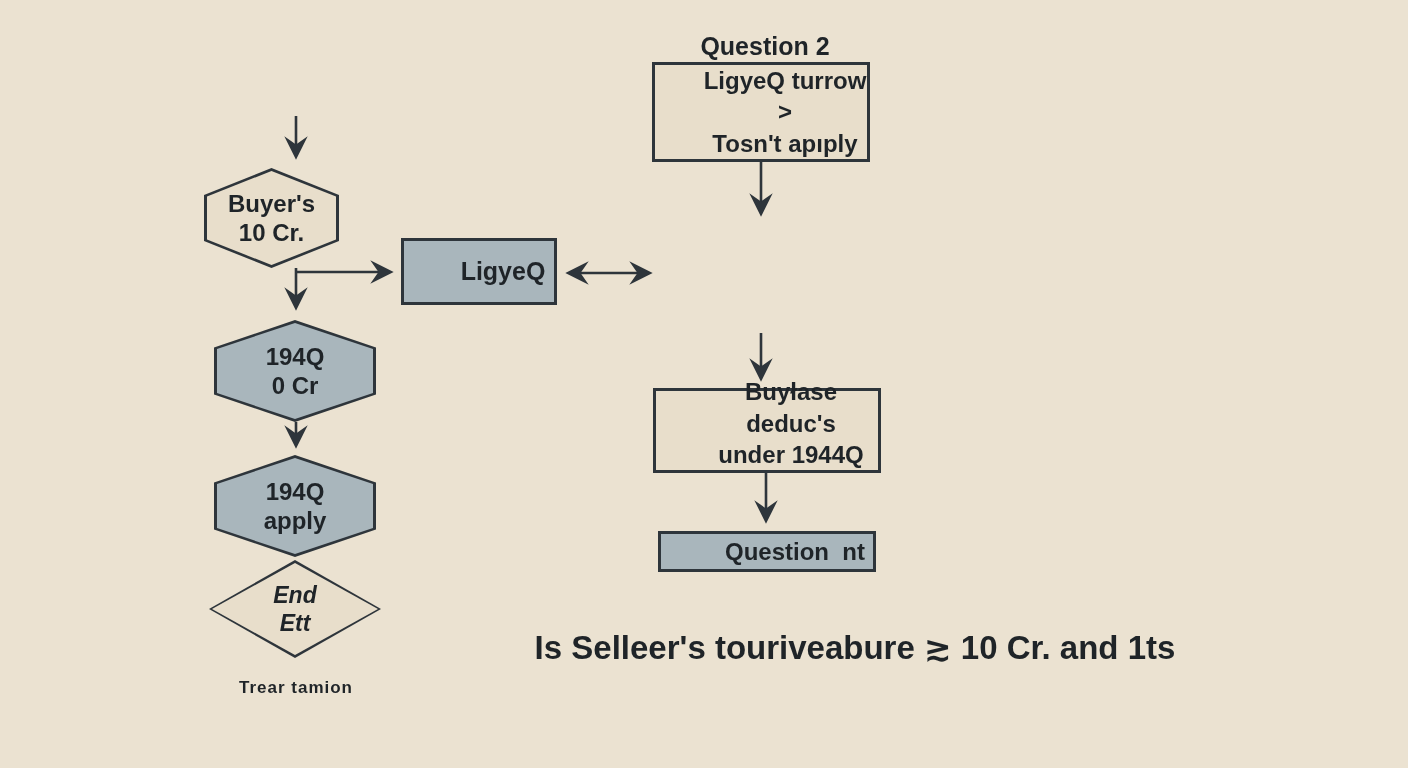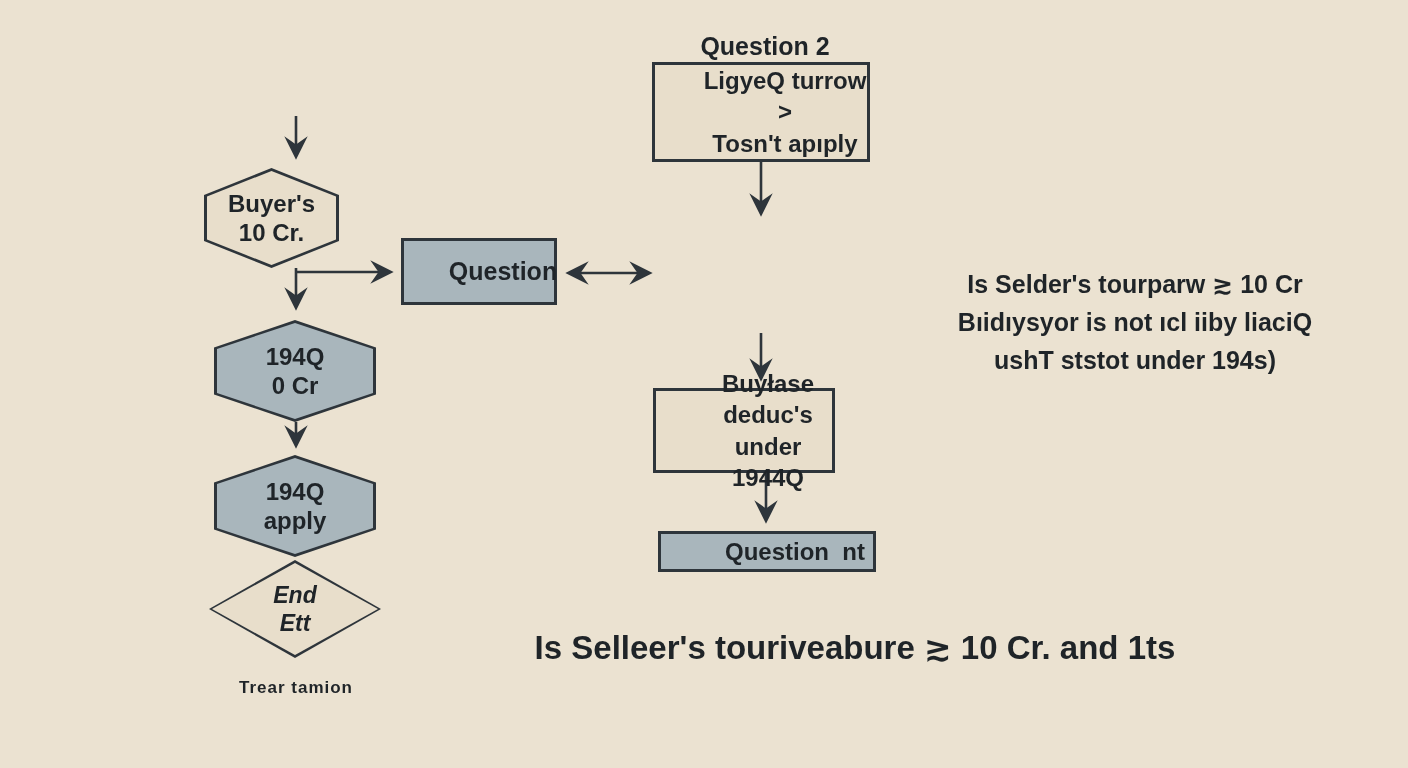--- a/index.html
+++ b/index.html
@@ -125,36 +125,31 @@
   <div class="freetext" id="left-caption" style="left:160px;top:678px;width:272px;">Trear tamion</div>
 
   <div class="freetext" id="question-heading" style="left:655px;top:32px;width:220px;">Question 2</div>
 
   <div class="box fill-cream" style="left:652px;top:62px;width:218px;height:100px;">
     <span>LigyeQ turrow &gt;</span>
     <span>Tosn't apıply</span>
   </div>
 
   <div class="box fill-blue" style="left:401px;top:238px;width:156px;height:67px;font-size:25px;">
-    <span>Question</span>
+    <span>LigyeQ</span>
   </div>
 
 
-  <div class="box fill-cream" style="left:653px;top:388px;width:182px;height:85px;">
+  <div class="box fill-cream" style="left:653px;top:388px;width:228px;height:85px;justify-content:flex-end;">
     <span>Buyłase deduc's</span>
     <span>under 1944Q</span>
   </div>
 
   <div class="box fill-blue" style="left:658px;top:531px;width:218px;height:41px;">
     <span class="pre">Question  nt</span>
   </div>
 
-  <div class="freetext" id="right-note" style="left:925px;top:265px;width:420px;">
-    <div>Is Selder's tourparw ≳ 10 Cr</div>
-    <div>Bıidıysyor is not ıcl iiby liaciQ</div>
-    <div>ushT ststot under 194s)</div>
-  </div>
 
   <div class="freetext" id="bottom-note" style="left:500px;top:628px;width:710px;">
     <div>Is Selleer's touriveabure ≳ 10 Cr. and 1ts</div>
   </div>
 
 </div>
 
 </body></html>

